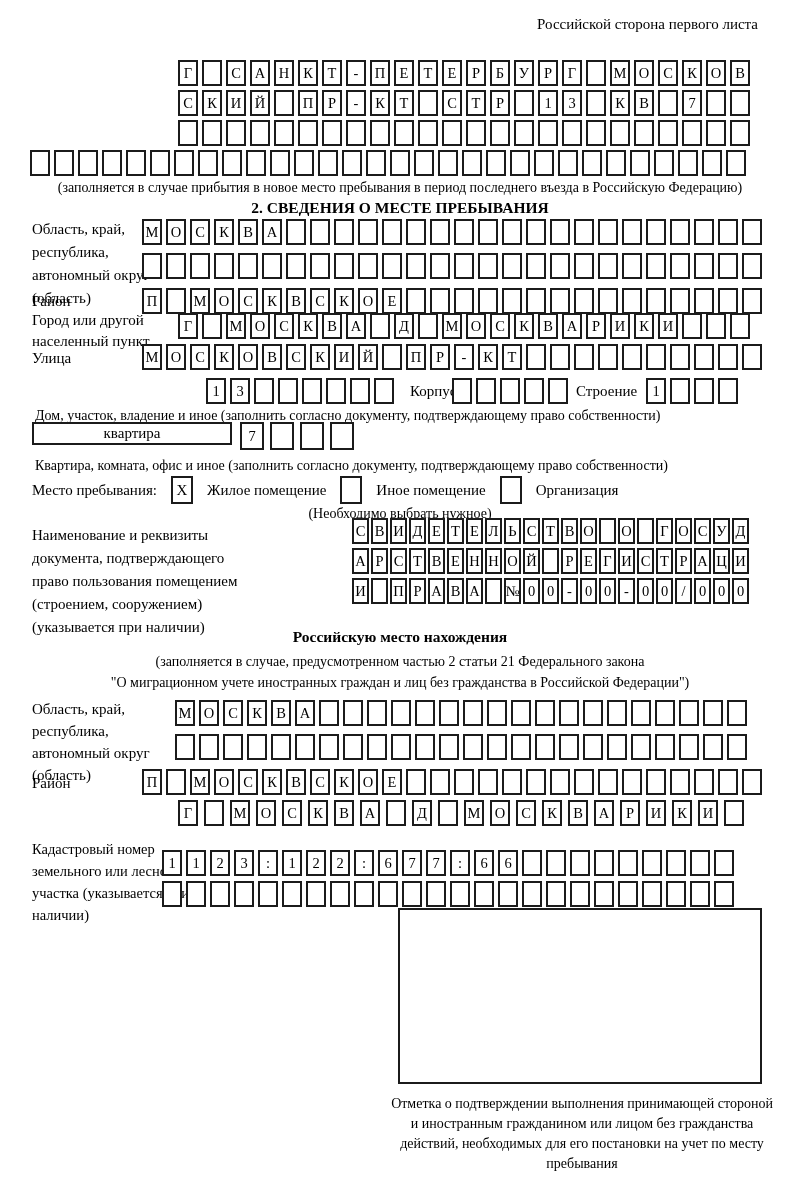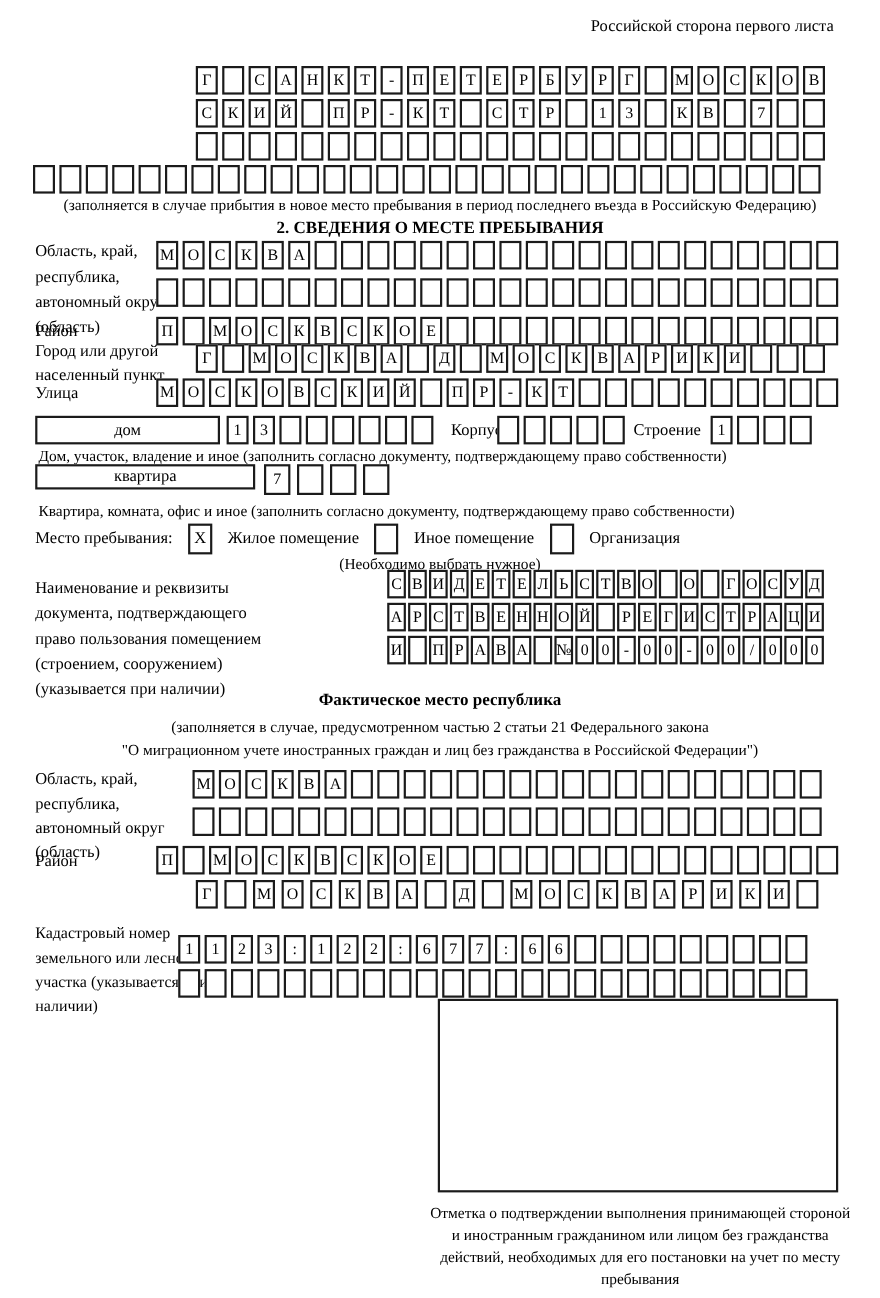--- a/index.html
+++ b/index.html
@@ -286,21 +286,20 @@
       <div class="cell"></div>
       <div class="cell"></div>
       <div class="cell"></div>
       <div class="cell"></div>
       <div class="cell"></div>
       <div class="cell"></div>
       <div class="cell"></div>
       <div class="cell"></div>
     </div>
 
-  <div class="bigbox" style="left:32px;top:378px;width:168px;height:26px;">дом</div>
   <div class="cellrow" style="left:206px;top:378px;">
       <div class="cell">1</div>
       <div class="cell">3</div>
       <div class="cell"></div>
       <div class="cell"></div>
       <div class="cell"></div>
       <div class="cell"></div>
       <div class="cell"></div>
       <div class="cell"></div>
     </div>
@@ -405,21 +404,21 @@
       <div class="cell">0</div>
       <div class="cell">-</div>
       <div class="cell">0</div>
       <div class="cell">0</div>
       <div class="cell">/</div>
       <div class="cell">0</div>
       <div class="cell">0</div>
       <div class="cell">0</div>
     </div>
 
-  <div class="abs title" style="top:628px;">Фактическое место республика</div>
+  <div class="abs title" style="top:628px;">Российскую место нахождения</div>
   <div class="abs cap center" style="top:654px;">(заполняется в случае, предусмотренном частью 2 статьи 21 Федерального закона</div>
   <div class="abs cap center" style="top:675px;">"О миграционном учете иностранных граждан и лиц без гражданства в Российской Федерации")</div>
 
   <div class="abs lbl" style="left:32px;top:698px;width:142px;line-height:22px;">Область, край, республика, автономный округ (область)</div>
   <div class="cellrow" style="left:175px;top:700px;">
       <div class="cell">М</div>
       <div class="cell">О</div>
       <div class="cell">С</div>
       <div class="cell">К</div>
       <div class="cell">В</div>

